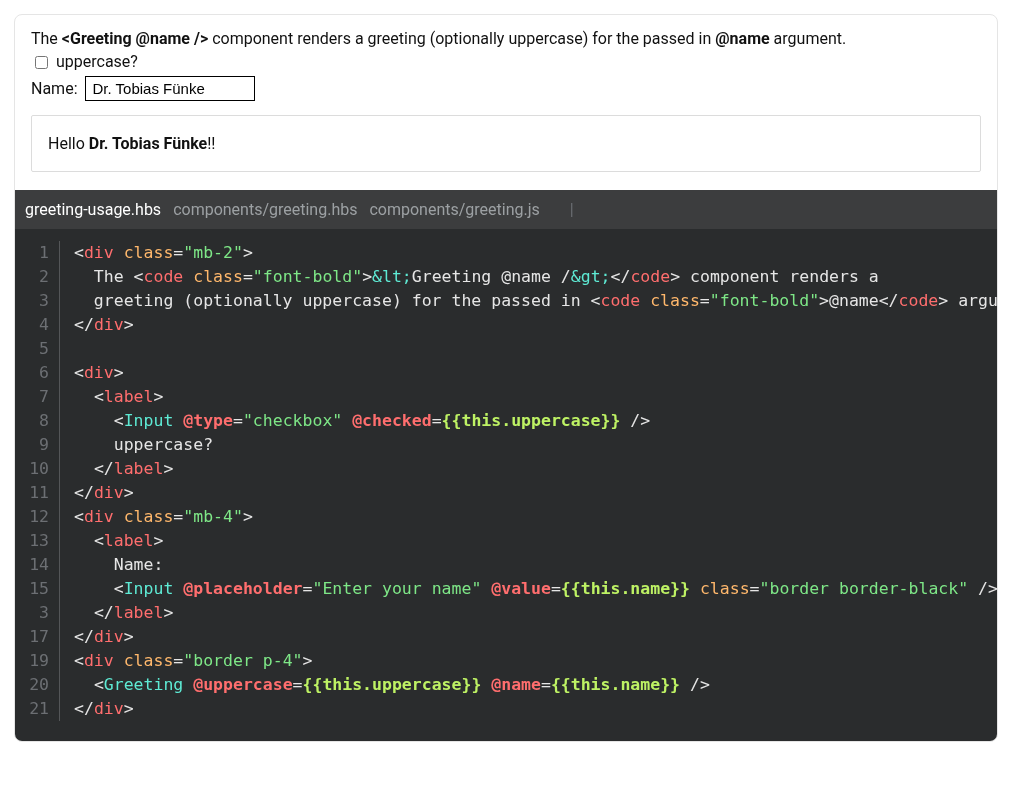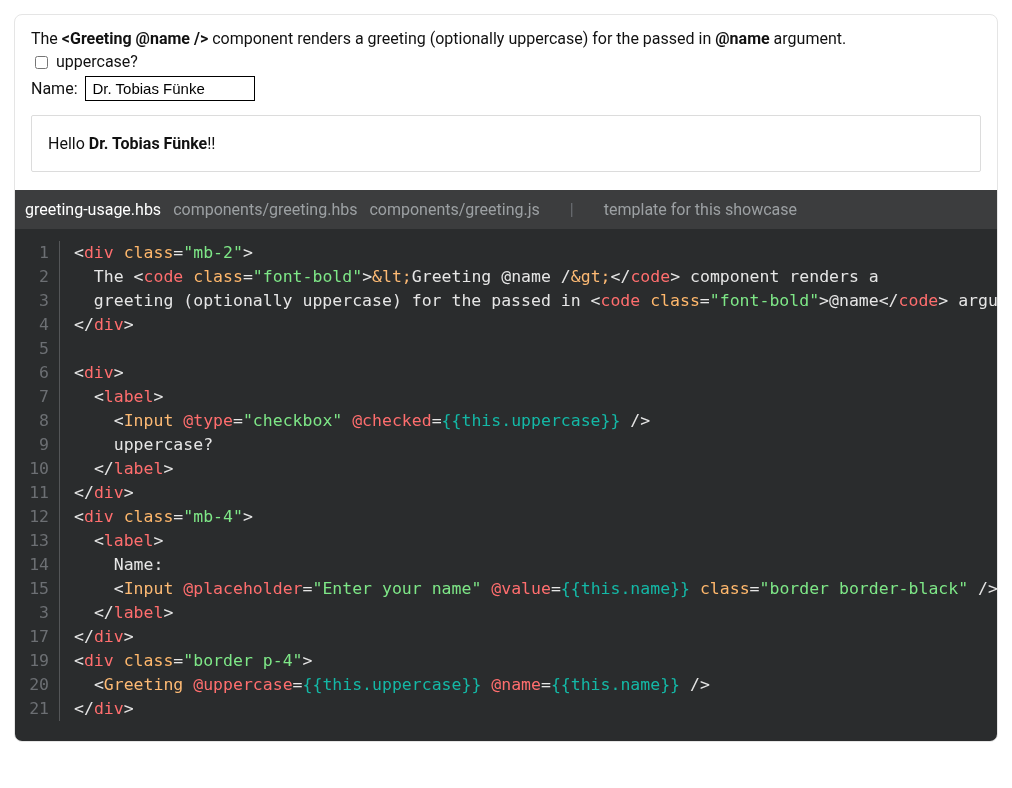--- a/index.html
+++ b/index.html
@@ -74,23 +74,23 @@
     width: 0;
     border-left: 1px solid #545658;
     padding-left: 14px;
     flex: 0 0 auto;
   }
   .code { white-space: pre; padding-right: 16px; }
   .tok-punct { color: #e6e6e6; }
   .tok-tag   { color: #ff6e6e; }
   .tok-attr  { color: #ffb86c; }
   .tok-str   { color: #7ee787; }
-  .tok-comp  { color: #fdba74; }
-  .tok-arg   { color: #ff6e6e; }
-  .tok-expr  { color: #14b8a6; }
+  .tok-comp  { color: #5eead4; }
+  .tok-arg   { color: #ff6e6e; font-weight: bold; }
+  .tok-expr  { color: #bef264; font-weight: bold; }
   .tok-text  { color: #e6e6e6; }
 </style>
 </head>
 <body>
 
 <div class="showcase">
 
   <div class="demo">
     <div class="desc">
       <span>The </span><code class="bold">&lt;Greeting @name /&gt;</code><span> component renders a greeting (optionally uppercase) for the passed in </span><code class="bold">@name</code><span> argument.</span>
@@ -113,21 +113,20 @@
     <div class="greeting-box">
       <span>Hello </span><span class="name">Dr. Tobias Fünke</span><span>!!</span>
     </div>
   </div>
 
   <div class="tabs">
     <span class="tab active">greeting-usage.hbs</span>
     <span class="tab">components/greeting.hbs</span>
     <span class="tab">components/greeting.js</span>
     <span class="tab-sep">|</span>
-    <span class="tab tab-template">template for this showcase</span>
   </div>
 
   <div class="editor" id="editor">
       <div class="code-line">
         <span class="gutter">1</span>
         <span class="gbar"></span>
         <span class="code"><span class="tok-punct">&lt;</span><span class="tok-tag">div</span><span class="tok-text"> </span><span class="tok-attr">class</span><span class="tok-punct">=</span><span class="tok-str">"mb-2"</span><span class="tok-punct">&gt;</span></span>
       </div>
       <div class="code-line">
         <span class="gutter">2</span>

